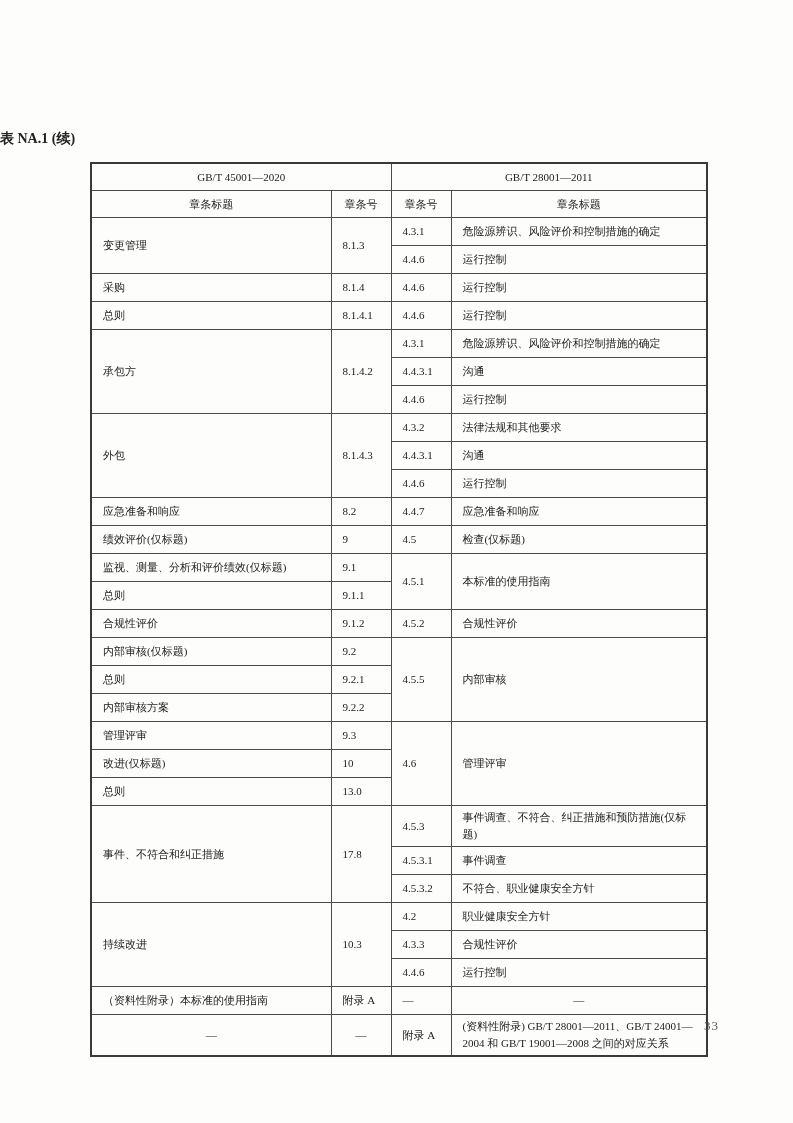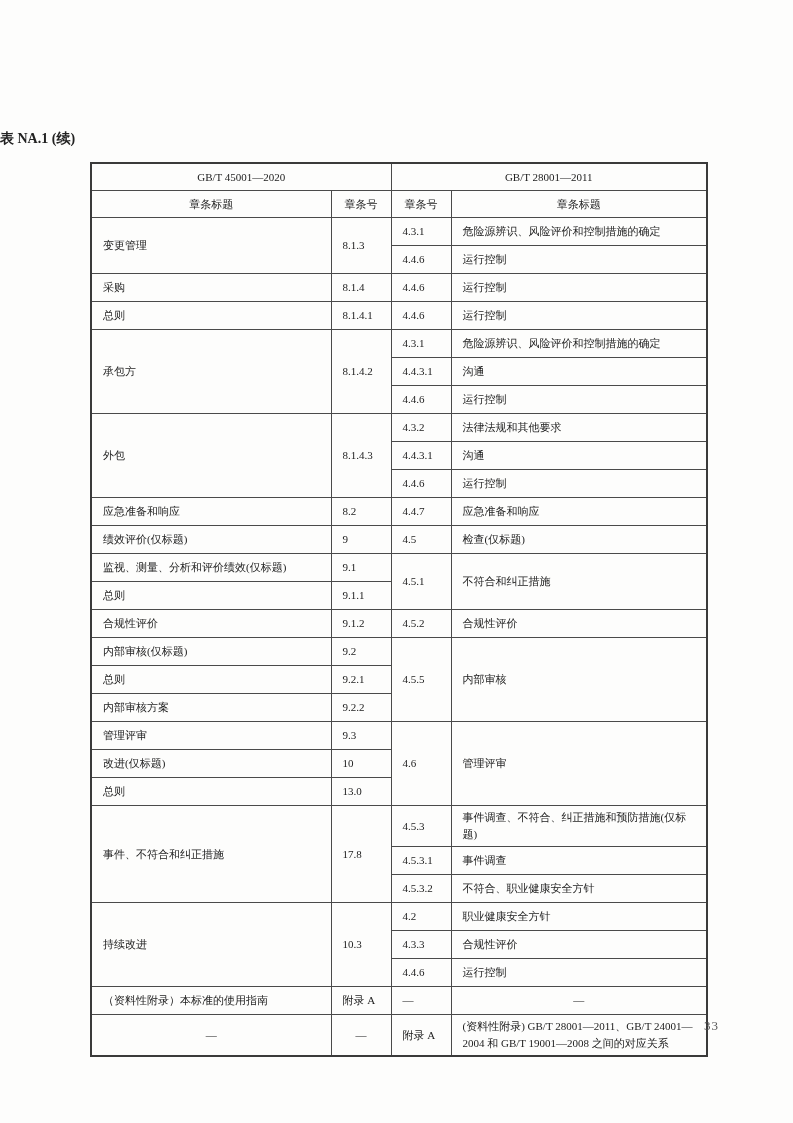--- a/index.html
+++ b/index.html
@@ -166,21 +166,21 @@
         <tr>
           <td>绩效评价(仅标题)</td>
           <td>9</td>
           <td>4.5</td>
           <td>检查(仅标题)</td>
         </tr>
         <tr>
           <td>监视、测量、分析和评价绩效(仅标题)</td>
           <td>9.1</td>
           <td rowspan="2">4.5.1</td>
-          <td rowspan="2">不符合和纠正措施</td>
+          <td rowspan="2">本标准的使用指南</td>
         </tr>
         <tr>
           <td>总则</td>
           <td>9.1.1</td>
         </tr>
         <tr>
           <td>合规性评价</td>
           <td>9.1.2</td>
           <td>4.5.2</td>
           <td>合规性评价</td>

